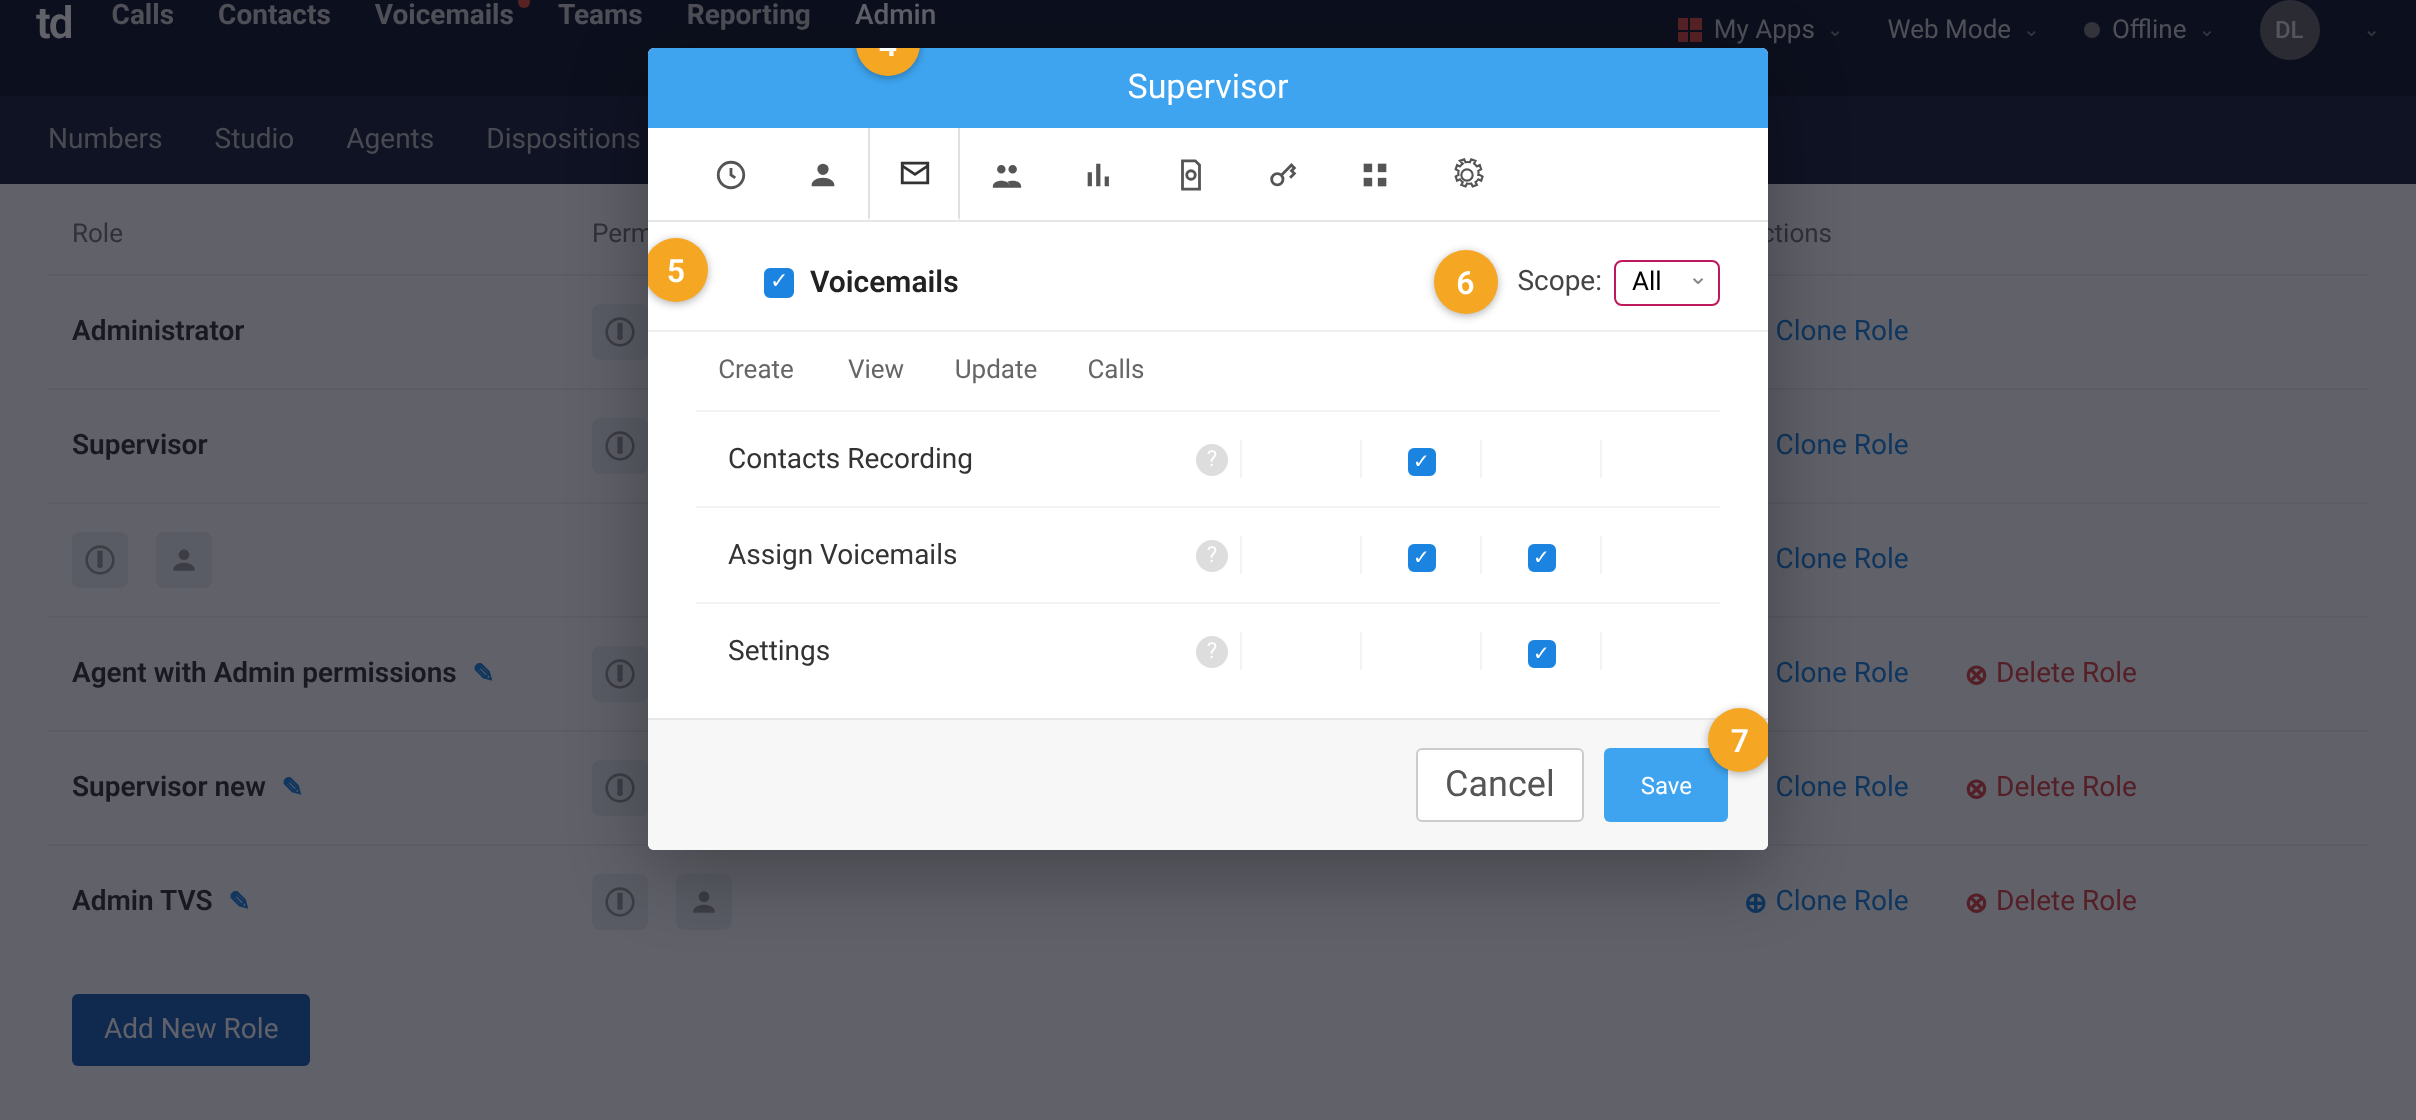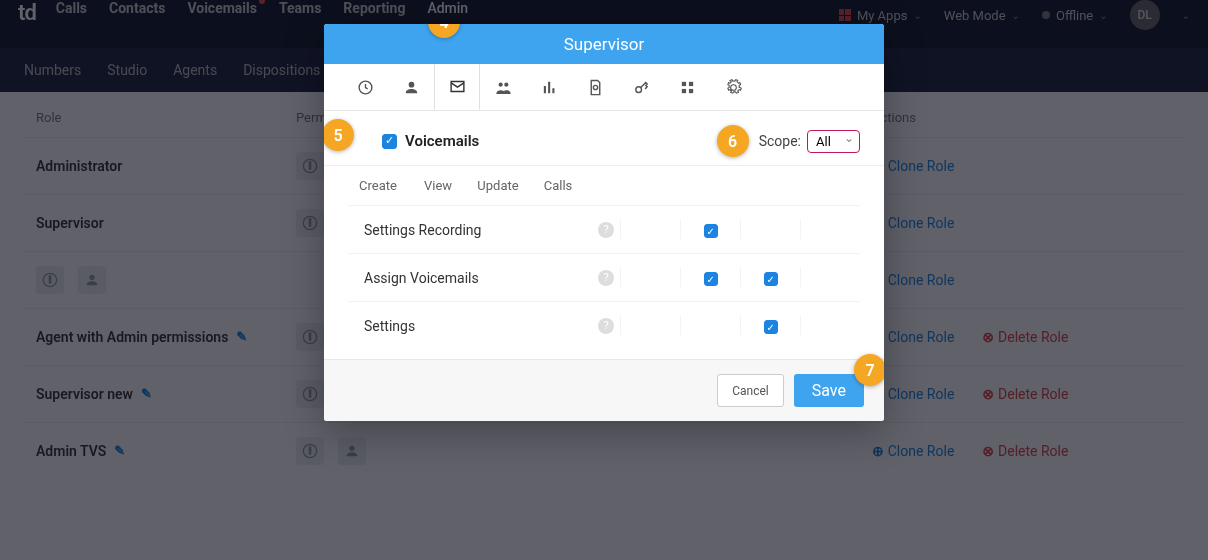--- a/index.html
+++ b/index.html
@@ -63,22 +63,22 @@
 .pt-area { flex:1; }
 .pt-col { width:60px; text-align:center; }
 .pt-row { display:flex; align-items:center; padding:14px 0; border-top:1px solid #f2f2f2;}
 .pt-row .pt-area { padding-left:16px; font-size:14px; color:#333; display:flex; align-items:center; gap:8px;}
 .help { width:16px;height:16px;border-radius:50%;background:#ddd;color:#fff;font-size:11px;display:flex;align-items:center;justify-content:center; margin-left:auto; margin-right:6px;}
 .pt-row .pt-col { border-left:1px solid #f3f3f3; }
 .minichk { width:14px;height:14px;appearance:none;border-radius:3px;border:1px solid #1b84e0;cursor:pointer;display:inline-block;vertical-align:middle;}
 .minichk:checked { background:#1b84e0; }
 .minichk:checked::after{content:'✓';color:#fff;font-size:10px;position:relative;top:-2px;left:2px;}
 .modal-footer { background:#f7f7f7; padding:14px 20px; display:flex; justify-content:flex-end; gap:10px; border-top:1px solid #e8e8e8; position:relative;}
-.btn-cancel { background:#fff; border:1px solid #ccc; color:#555; padding:7px 14px; border-radius:3px; cursor:pointer; font-size:12px;}
-.btn-save { background:#3fa4f0; border:none; color:#fff; padding:7px 18px; border-radius:3px; cursor:pointer; font-size:16px;}
+.btn-cancel { background:#fff; border:1px solid #ccc; color:#555; padding:7px 14px; border-radius:3px; cursor:pointer; font-size:18px;}
+.btn-save { background:#3fa4f0; border:none; color:#fff; padding:7px 18px; border-radius:3px; cursor:pointer; font-size:12px;}
 
 
 .marker { position:absolute; width:32px;height:32px;border-radius:50%;background:#f5a623;color:#fff;display:flex;align-items:center;justify-content:center;font-weight:600;font-size:16px; z-index:50; box-shadow:0 1px 4px rgba(0,0,0,.3);}
 
 svg { width:16px; height:16px; fill:currentColor; }
 .mtab svg { width:17px;height:17px;}
 </style>
 </head>
 <body>
 
@@ -249,20 +249,21 @@
               <path d="M12 12a4 4 0 100-8 4 4 0 000 8zm0 2c-4 0-8 2-8 5v1h16v-1c0-3-4-5-8-5z"></path>
             </svg>
           </div>
         </div>
         <div class="actions">
           <span class="clone"><span style="font-weight:bold;">⊕</span> Clone Role</span>
           <span class="delete"><span style="font-weight:bold;">⊗</span> Delete Role</span>
         </div>
       </div>
     </div>
+  <button class="addrole">Add New Role</button>
 </div>
 
 <div class="overlay"></div>
 
 <div class="modal">
   <div class="modal-header">Supervisor</div>
   <div class="modal-tabs" id="modaltabs">
     <div class="marker" style="top:-18px;left:104px;">4</div>
   <div class="mtab">
         <svg viewBox="0 0 24 24">
@@ -334,21 +335,21 @@
   <div class="perm-table">
     <div class="pt-head" id="pthead">
         <div class="pt-col">Create</div>
         <div class="pt-col">View</div>
         <div class="pt-col">Update</div>
         <div class="pt-col">Calls</div>
       </div>
     <div id="ptbody">
         <div class="pt-row">
           <div class="pt-area">
-            <span>Settings Recording</span>
+            <span>Contacts Recording</span>
             <span class="help">?</span>
           </div>
           <div class="pt-col"><input type="checkbox" class="minichk" style="visibility: hidden;"></div>
           <div class="pt-col"><input type="checkbox" class="minichk" checked="" style=""></div>
           <div class="pt-col"><input type="checkbox" class="minichk" style="visibility: hidden;"></div>
           <div class="pt-col"><input type="checkbox" class="minichk" style="visibility: hidden;"></div>
         </div>
         <div class="pt-row">
           <div class="pt-area">
             <span>Assign Voicemails</span>

